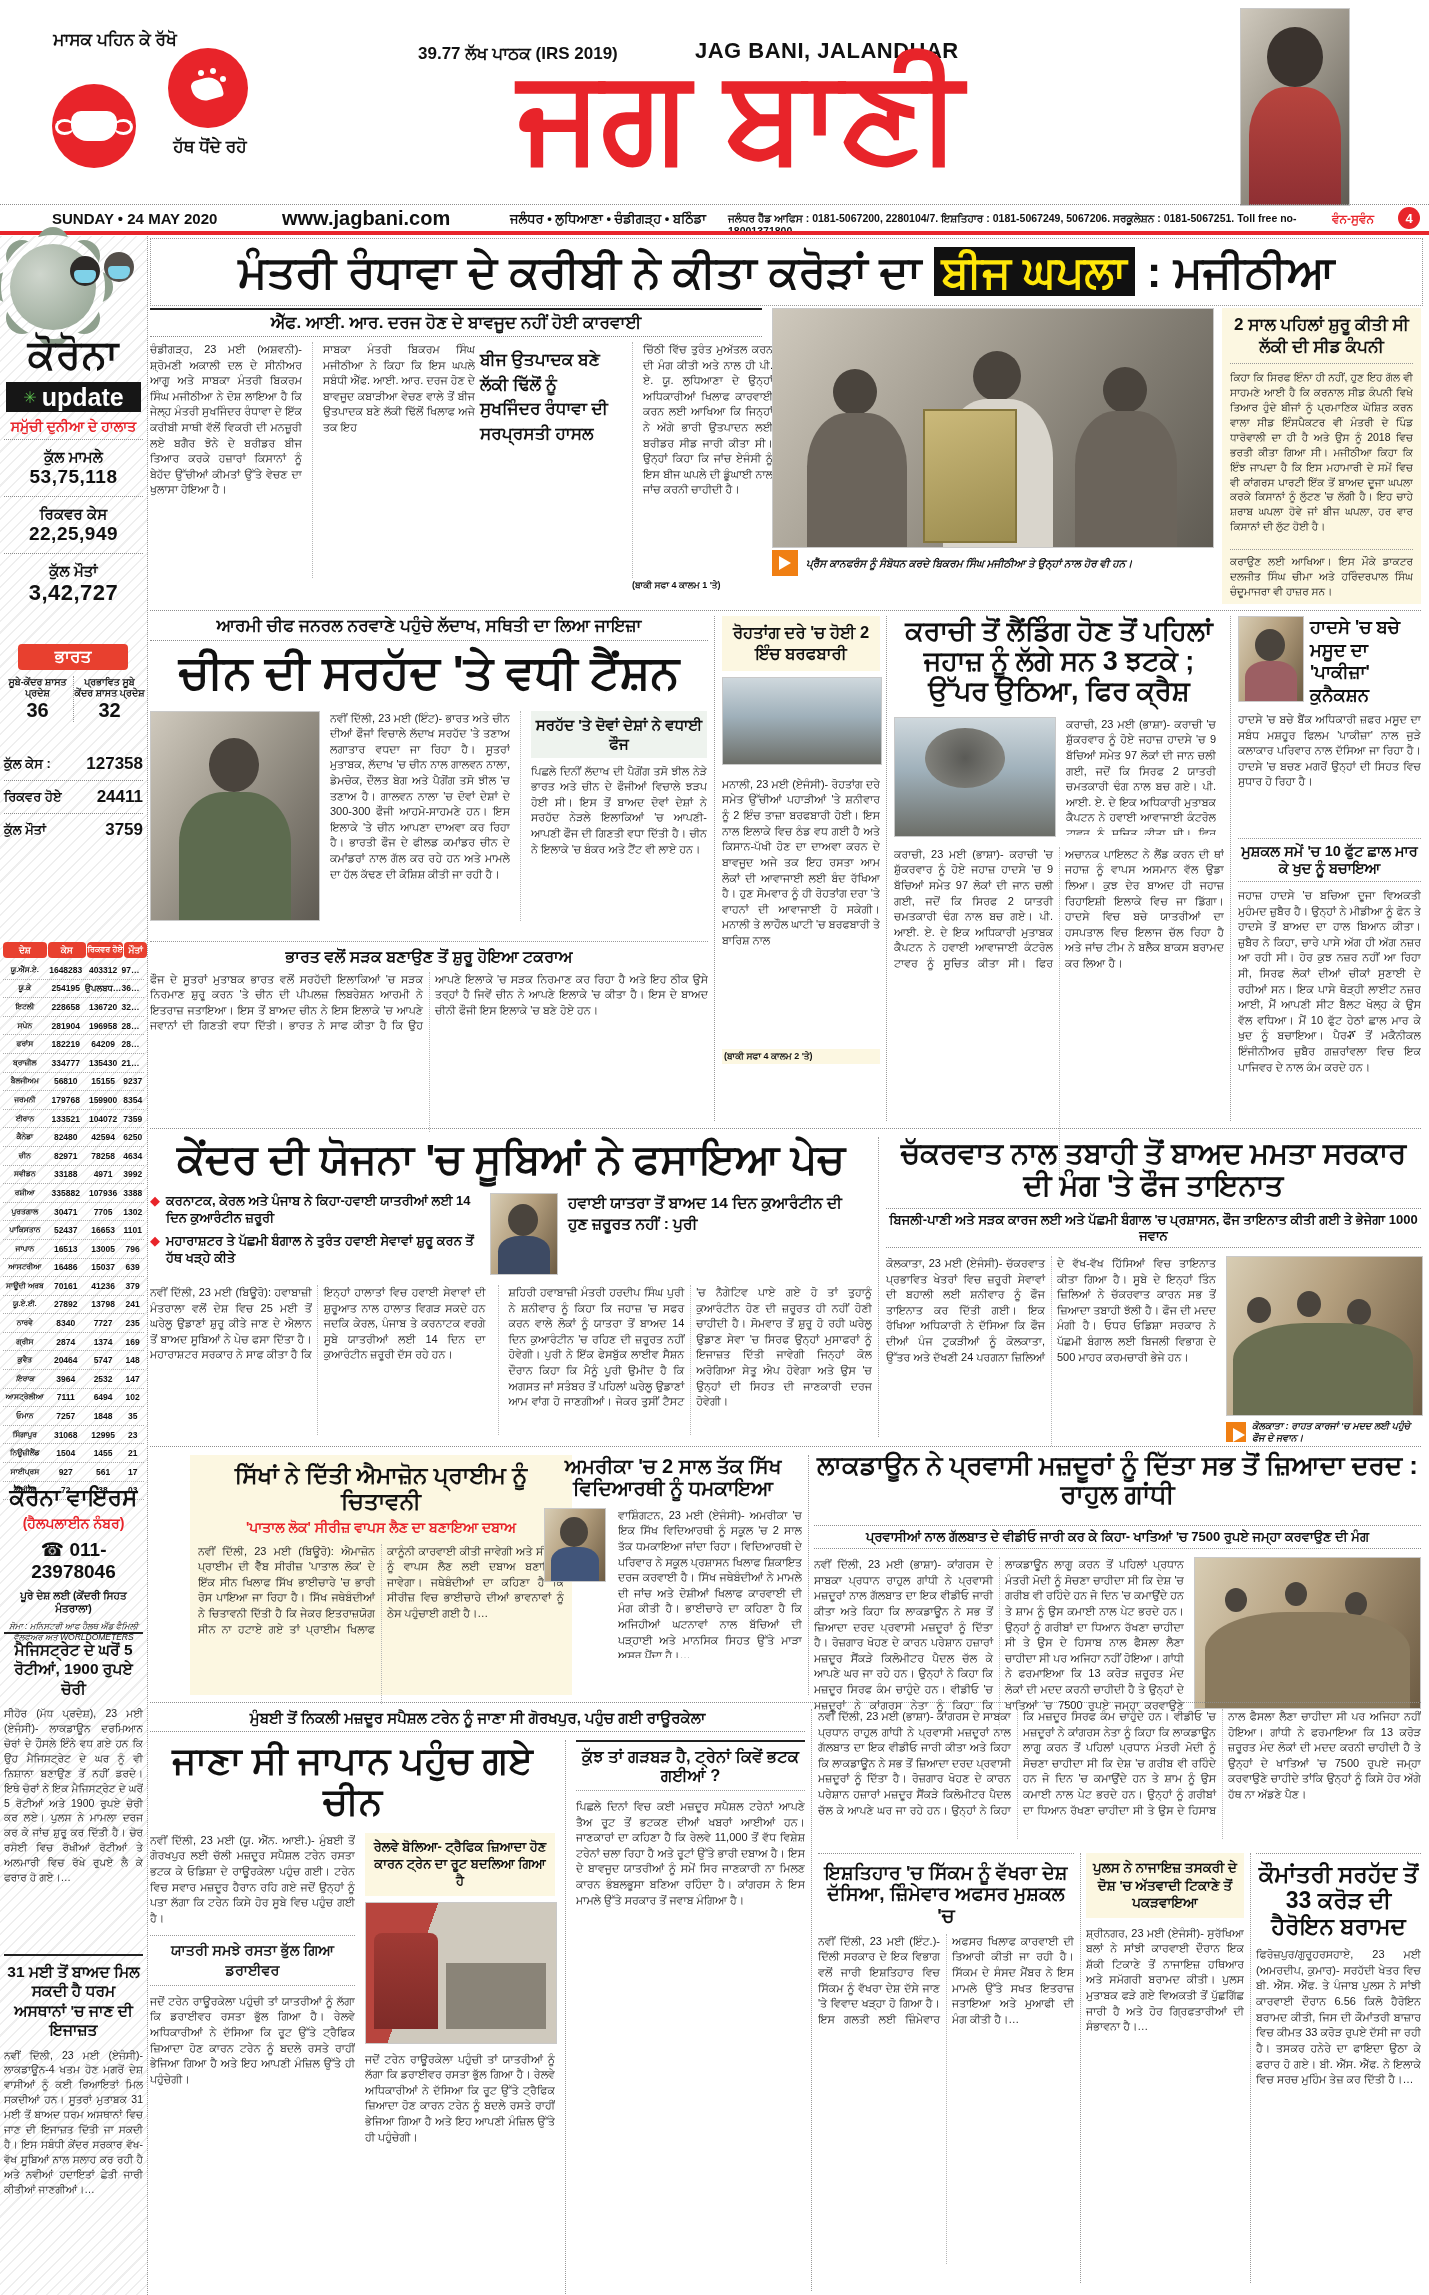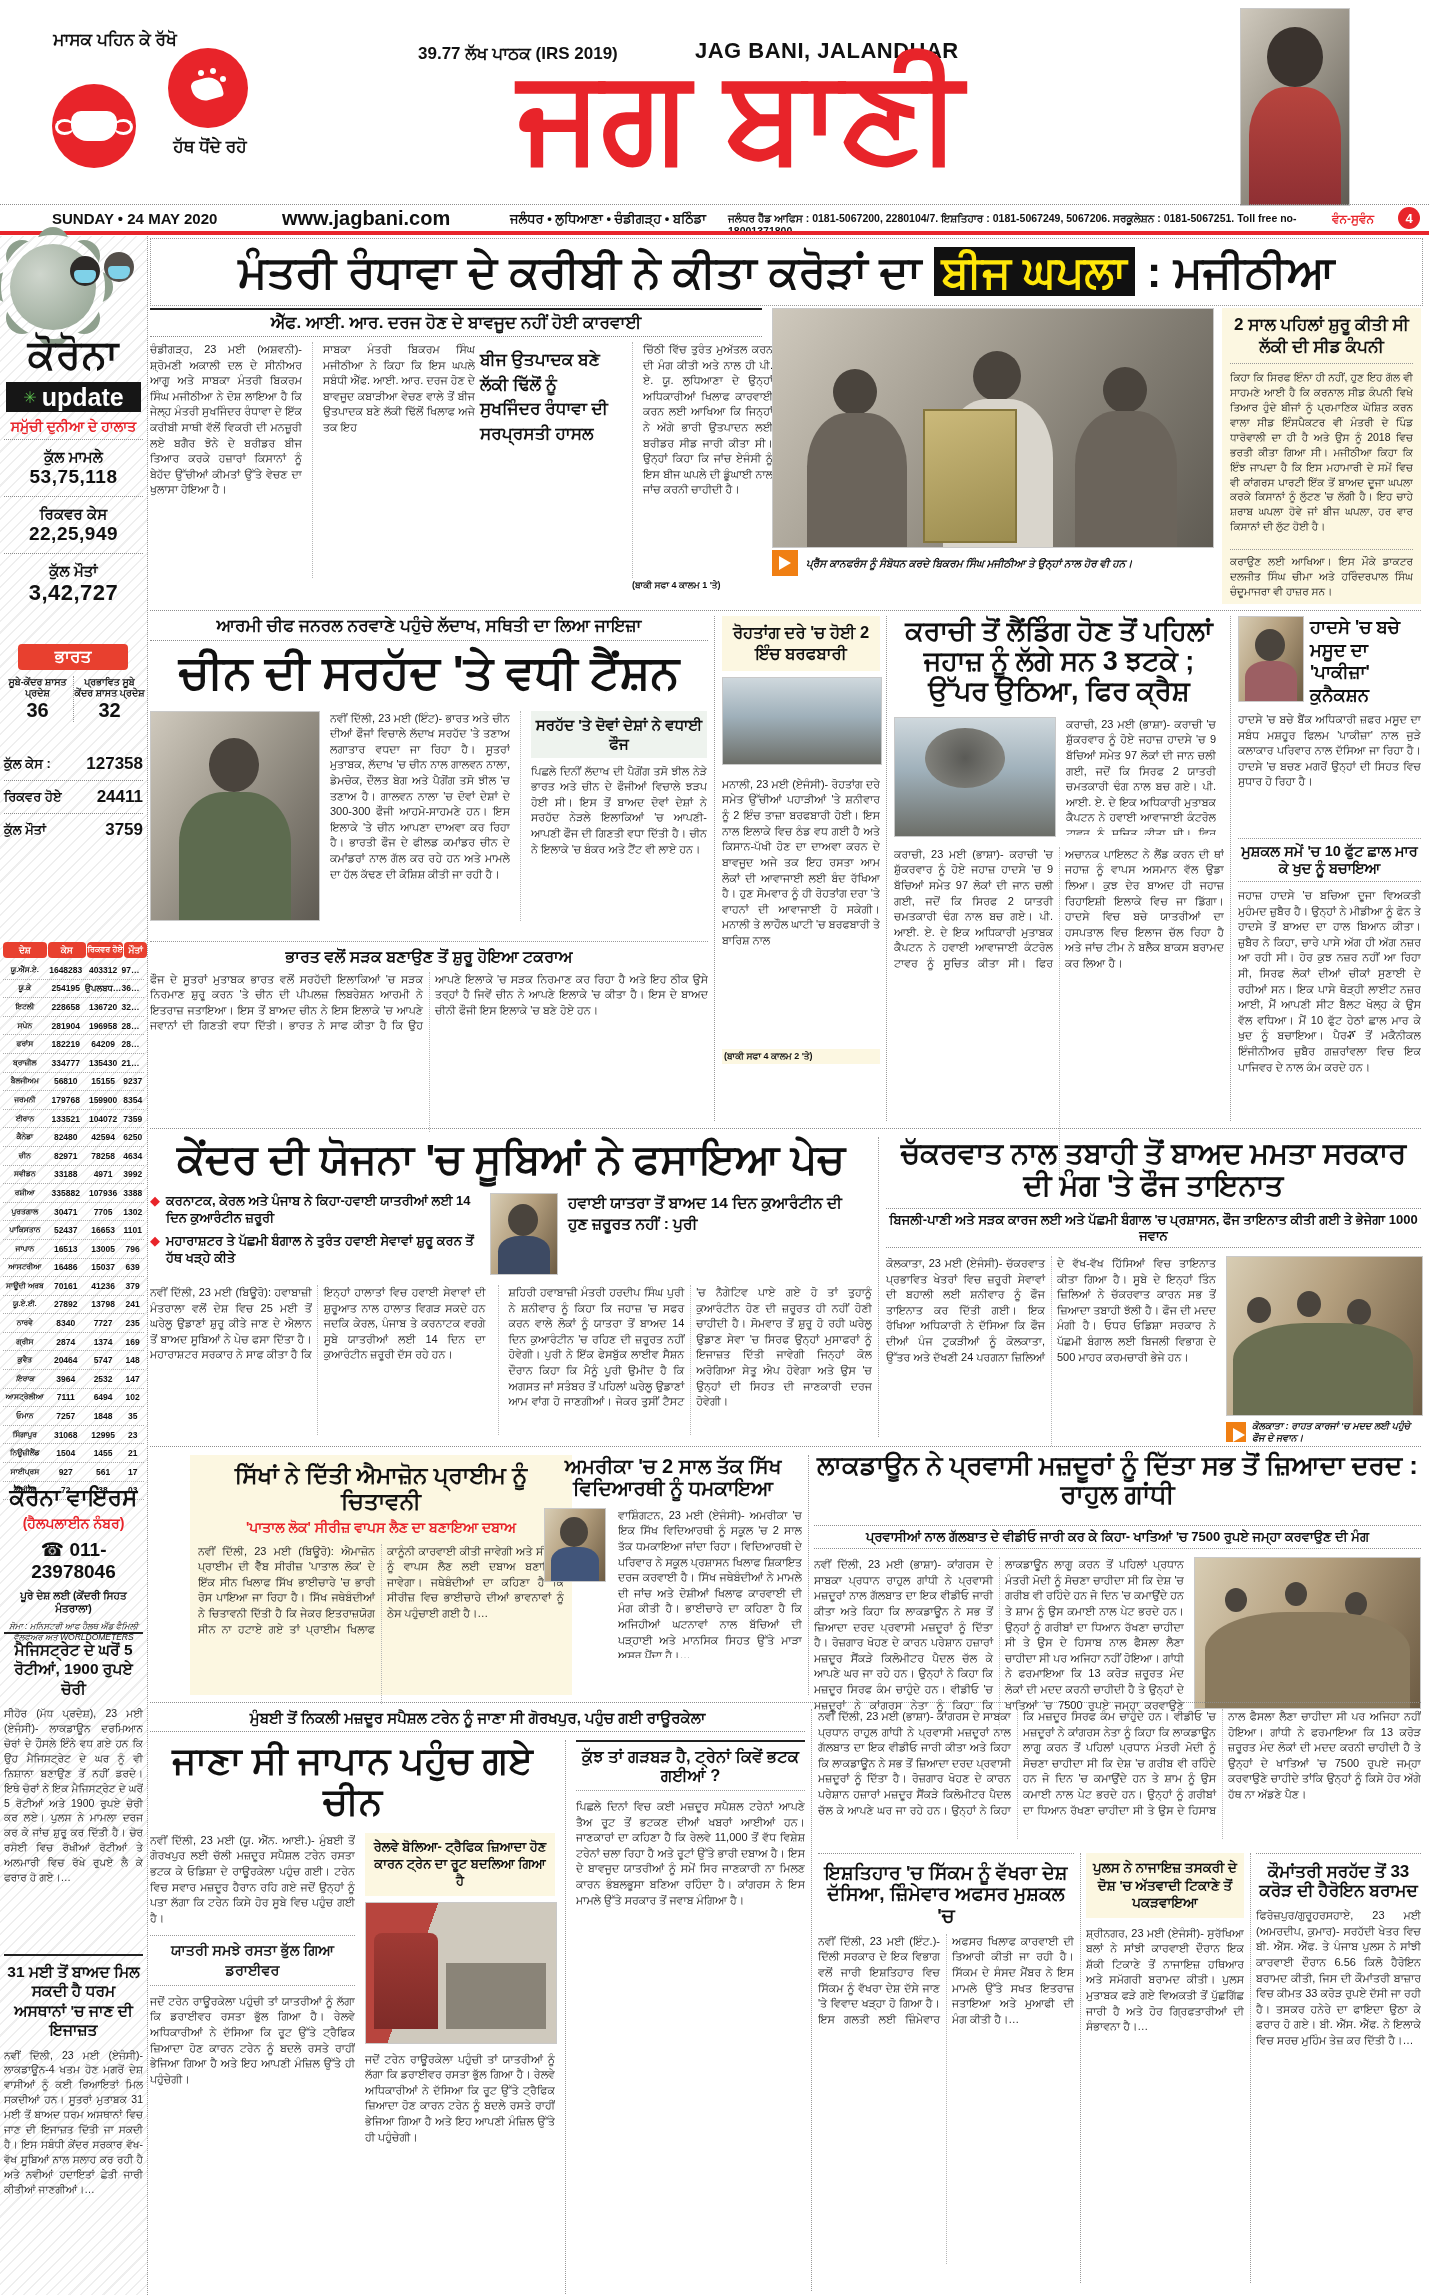--- a/index.html
+++ b/index.html
@@ -584,20 +584,20 @@
       <div class="story-head c dot-t" style="font-size:19px;padding-top:8px;">ਇਸ਼ਤਿਹਾਰ 'ਚ ਸਿੱਕਮ ਨੂੰ ਵੱਖਰਾ ਦੇਸ਼ ਦੱਸਿਆ, ਜ਼ਿੰਮੇਵਾਰ ਅਫਸਰ ਮੁਸ਼ਕਲ 'ਚ</div>
       <div class="body-txt cols2" style="margin-top:8px;height:330px;">ਨਵੀਂ ਦਿੱਲੀ, 23 ਮਈ (ਇੰਟ.)- ਦਿੱਲੀ ਸਰਕਾਰ ਦੇ ਇਕ ਵਿਭਾਗ ਵਲੋਂ ਜਾਰੀ ਇਸ਼ਤਿਹਾਰ ਵਿਚ ਸਿੱਕਮ ਨੂੰ ਵੱਖਰਾ ਦੇਸ਼ ਦੱਸੇ ਜਾਣ 'ਤੇ ਵਿਵਾਦ ਖੜ੍ਹਾ ਹੋ ਗਿਆ ਹੈ। ਇਸ ਗਲਤੀ ਲਈ ਜ਼ਿੰਮੇਵਾਰ ਅਫਸਰ ਖਿਲਾਫ ਕਾਰਵਾਈ ਦੀ ਤਿਆਰੀ ਕੀਤੀ ਜਾ ਰਹੀ ਹੈ। ਸਿੱਕਮ ਦੇ ਸੰਸਦ ਮੈਂਬਰ ਨੇ ਇਸ ਮਾਮਲੇ ਉੱਤੇ ਸਖਤ ਇਤਰਾਜ਼ ਜਤਾਇਆ ਅਤੇ ਮੁਆਫੀ ਦੀ ਮੰਗ ਕੀਤੀ ਹੈ।…</div>
     </div>
 
     <div class="abs" style="left:936px;top:150px;width:158px;height:430px;border-right:1px dotted #999;padding-right:6px;">
       <div class="b c cream" style="font-size:13.5px;line-height:1.3;padding:6px 4px;">ਪੁਲਸ ਨੇ ਨਾਜਾਇਜ਼ ਤਸਕਰੀ ਦੇ ਦੋਸ਼ 'ਚ ਅੱਤਵਾਦੀ ਟਿਕਾਣੇ ਤੋਂ ਪਕੜਵਾਇਆ</div>
       <div class="body-txt" style="margin-top:8px;height:330px;">ਸ਼੍ਰੀਨਗਰ, 23 ਮਈ (ਏਜੰਸੀ)- ਸੁਰੱਖਿਆ ਬਲਾਂ ਨੇ ਸਾਂਝੀ ਕਾਰਵਾਈ ਦੌਰਾਨ ਇਕ ਸ਼ੱਕੀ ਟਿਕਾਣੇ ਤੋਂ ਨਾਜਾਇਜ਼ ਹਥਿਆਰ ਅਤੇ ਸਮੱਗਰੀ ਬਰਾਮਦ ਕੀਤੀ। ਪੁਲਸ ਮੁਤਾਬਕ ਫੜੇ ਗਏ ਵਿਅਕਤੀ ਤੋਂ ਪੁੱਛਗਿੱਛ ਜਾਰੀ ਹੈ ਅਤੇ ਹੋਰ ਗ੍ਰਿਫਤਾਰੀਆਂ ਦੀ ਸੰਭਾਵਨਾ ਹੈ।…</div>
     </div>
 
     <div class="abs" style="left:1106px;top:150px;width:165px;height:430px;">
-      <div class="story-head c dot-t" style="font-size:17px;padding-top:8px;">ਕੌਮਾਂਤਰੀ ਸਰਹੱਦ ਤੋਂ 33 ਕਰੋੜ ਦੀ ਹੈਰੋਇਨ ਬਰਾਮਦ</div>
+      <div class="story-head c dot-t" style="font-size:23px;padding-top:8px;">ਕੌਮਾਂਤਰੀ ਸਰਹੱਦ ਤੋਂ 33 ਕਰੋੜ ਦੀ ਹੈਰੋਇਨ ਬਰਾਮਦ</div>
       <div class="body-txt" style="margin-top:8px;height:330px;">ਫਿਰੋਜ਼ਪੁਰ/ਗੁਰੂਹਰਸਹਾਏ, 23 ਮਈ (ਅਮਰਦੀਪ, ਕੁਮਾਰ)- ਸਰਹੱਦੀ ਖੇਤਰ ਵਿਚ ਬੀ. ਐੱਸ. ਐੱਫ. ਤੇ ਪੰਜਾਬ ਪੁਲਸ ਨੇ ਸਾਂਝੀ ਕਾਰਵਾਈ ਦੌਰਾਨ 6.56 ਕਿਲੋ ਹੈਰੋਇਨ ਬਰਾਮਦ ਕੀਤੀ, ਜਿਸ ਦੀ ਕੌਮਾਂਤਰੀ ਬਾਜ਼ਾਰ ਵਿਚ ਕੀਮਤ 33 ਕਰੋੜ ਰੁਪਏ ਦੱਸੀ ਜਾ ਰਹੀ ਹੈ। ਤਸਕਰ ਹਨੇਰੇ ਦਾ ਫਾਇਦਾ ਉਠਾ ਕੇ ਫਰਾਰ ਹੋ ਗਏ। ਬੀ. ਐੱਸ. ਐੱਫ. ਨੇ ਇਲਾਕੇ ਵਿਚ ਸਰਚ ਮੁਹਿੰਮ ਤੇਜ਼ ਕਰ ਦਿੱਤੀ ਹੈ।…</div>
     </div>
 
     <div class="abs body-txt cols3" style="left:668px;top:6px;width:603px;height:130px;">ਨਵੀਂ ਦਿੱਲੀ, 23 ਮਈ (ਭਾਸ਼ਾ)- ਕਾਂਗਰਸ ਦੇ ਸਾਬਕਾ ਪ੍ਰਧਾਨ ਰਾਹੁਲ ਗਾਂਧੀ ਨੇ ਪ੍ਰਵਾਸੀ ਮਜ਼ਦੂਰਾਂ ਨਾਲ ਗੱਲਬਾਤ ਦਾ ਇਕ ਵੀਡੀਓ ਜਾਰੀ ਕੀਤਾ ਅਤੇ ਕਿਹਾ ਕਿ ਲਾਕਡਾਊਨ ਨੇ ਸਭ ਤੋਂ ਜ਼ਿਆਦਾ ਦਰਦ ਪ੍ਰਵਾਸੀ ਮਜ਼ਦੂਰਾਂ ਨੂੰ ਦਿੱਤਾ ਹੈ। ਰੋਜ਼ਗਾਰ ਖੋਹਣ ਦੇ ਕਾਰਨ ਪਰੇਸ਼ਾਨ ਹਜ਼ਾਰਾਂ ਮਜ਼ਦੂਰ ਸੈਂਕੜੇ ਕਿਲੋਮੀਟਰ ਪੈਦਲ ਚੱਲ ਕੇ ਆਪਣੇ ਘਰ ਜਾ ਰਹੇ ਹਨ। ਉਨ੍ਹਾਂ ਨੇ ਕਿਹਾ ਕਿ ਮਜ਼ਦੂਰ ਸਿਰਫ ਕੰਮ ਚਾਹੁੰਦੇ ਹਨ। ਵੀਡੀਓ 'ਚ ਮਜ਼ਦੂਰਾਂ ਨੇ ਕਾਂਗਰਸ ਨੇਤਾ ਨੂੰ ਕਿਹਾ ਕਿ ਲਾਕਡਾਊਨ ਲਾਗੂ ਕਰਨ ਤੋਂ ਪਹਿਲਾਂ ਪ੍ਰਧਾਨ ਮੰਤਰੀ ਮੋਦੀ ਨੂੰ ਸੋਚਣਾ ਚਾਹੀਦਾ ਸੀ ਕਿ ਦੇਸ਼ 'ਚ ਗਰੀਬ ਵੀ ਰਹਿੰਦੇ ਹਨ ਜੋ ਦਿਨ 'ਚ ਕਮਾਉਂਦੇ ਹਨ ਤੇ ਸ਼ਾਮ ਨੂੰ ਉਸ ਕਮਾਈ ਨਾਲ ਪੇਟ ਭਰਦੇ ਹਨ। ਉਨ੍ਹਾਂ ਨੂੰ ਗਰੀਬਾਂ ਦਾ ਧਿਆਨ ਰੱਖਣਾ ਚਾਹੀਦਾ ਸੀ ਤੇ ਉਸ ਦੇ ਹਿਸਾਬ ਨਾਲ ਫੈਸਲਾ ਲੈਣਾ ਚਾਹੀਦਾ ਸੀ ਪਰ ਅਜਿਹਾ ਨਹੀਂ ਹੋਇਆ। ਗਾਂਧੀ ਨੇ ਫਰਮਾਇਆ ਕਿ 13 ਕਰੋੜ ਜ਼ਰੂਰਤ ਮੰਦ ਲੋਕਾਂ ਦੀ ਮਦਦ ਕਰਨੀ ਚਾਹੀਦੀ ਹੈ ਤੇ ਉਨ੍ਹਾਂ ਦੇ ਖਾਤਿਆਂ 'ਚ 7500 ਰੁਪਏ ਜਮ੍ਹਾ ਕਰਵਾਉਣੇ ਚਾਹੀਦੇ ਤਾਂਕਿ ਉਨ੍ਹਾਂ ਨੂੰ ਕਿਸੇ ਹੋਰ ਅੱਗੇ ਹੱਥ ਨਾ ਅੱਡਣੇ ਪੈਣ।</div>
   </div>
 
 </div>
 
 </body></html>

